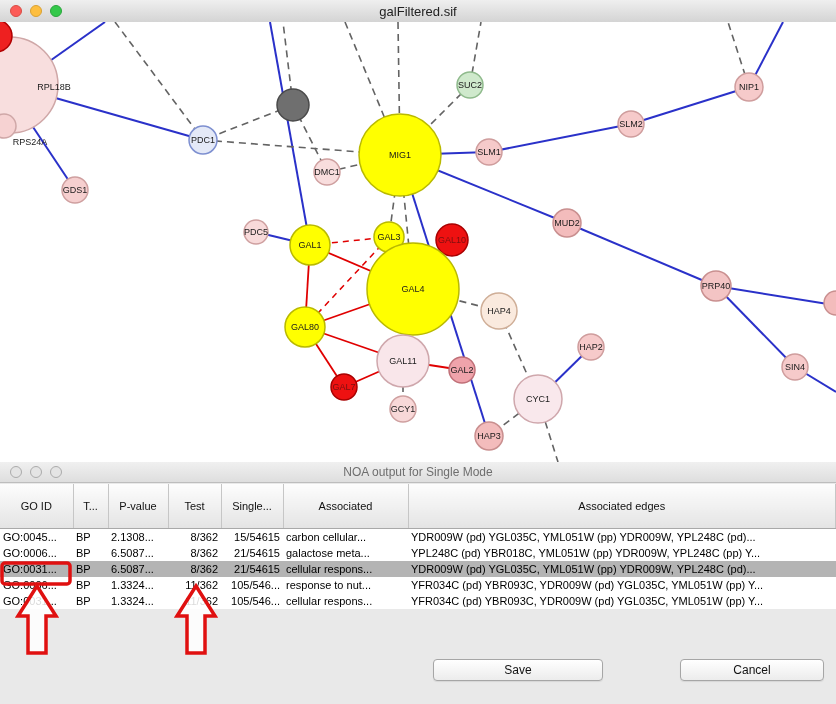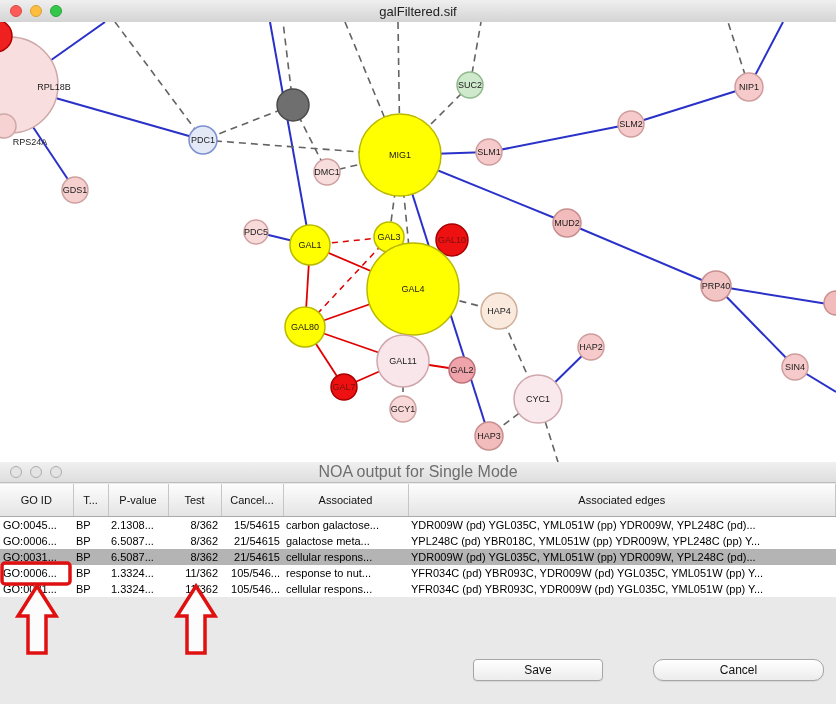--- a/index.html
+++ b/index.html
@@ -15,46 +15,46 @@
   .lt-close{background:#fc5b57;border:1px solid #d94c44;}
   .lt-min{background:#fdbe3f;border:1px solid #d9a133;}
   .lt-zoom{background:#34c84a;border:1px solid #2aa63c;}
   .light.inactive{background:#e4e4e4;border:1px solid #ababab;}
 
   #titlebar-top{top:0;height:22px;}
   #window-bottom{position:absolute;top:462px;left:0;width:836px;height:242px;background:#e9e9e9;
     border-top:1px solid #8f8f8f;}
   #titlebar-bottom{top:462px;height:20px;background:linear-gradient(#f0f0f0,#dedede);
     border-bottom:1px solid #bdbdbd;}
-  #titlebar-bottom .title{font-size:16px;color:#6e6e6e;}
+  #titlebar-bottom .title{font-size:12px;color:#6e6e6e;}
 
   
   #net{position:absolute;top:22px;left:0;background:#ffffff;}
   .edge-b{stroke:#2a31c9;stroke-width:2;}
   .edge-g{stroke:#636363;stroke-width:1.6;stroke-dasharray:7 5;}
   .edge-r{stroke:#e00000;stroke-width:1.8;}
   .edge-rd{stroke:#e00000;stroke-width:1.5;stroke-dasharray:6 5;}
   .node-label{font-size:9px;font-family:"Liberation Sans",sans-serif;}
 
   
   #results-table{position:absolute;top:484px;left:0;width:836px;border-collapse:collapse;
     table-layout:fixed;font-size:11px;background:#fff;}
-  #results-table th{font-weight:normal;height:16px;padding:8px 3px;overflow:hidden;white-space:nowrap;
+  #results-table th{font-weight:normal;height:16px;padding:14px 3px;overflow:hidden;white-space:nowrap;
     background:linear-gradient(#fdfdfd,#e4e4e4);border-right:1px solid #c6c6c6;
     border-bottom:1px solid #a9a9a9;text-align:center;color:#111;}
   #results-table td{height:16px;padding:0 3px;overflow:hidden;white-space:nowrap;color:#000;}
   #results-table td:nth-child(4),#results-table td:nth-child(5){text-align:right;}
   #results-table tr.selected td{background:#b4b4b4;}
 
   
   .mac-btn{position:absolute;top:659px;height:22px;box-sizing:border-box;
     background:linear-gradient(#ffffff,#ececec);border:1px solid #a6a6a6;border-radius:4px;
     font-size:12px;color:#111;text-align:center;line-height:20px;box-shadow:0 1px 1px rgba(0,0,0,.08);}
-  #save-button{right:233px;width:130px;}
-  #cancel-button{right:12px;width:171px;border-radius:10px;}
+  #save-button{right:233px;width:170px;}
+  #cancel-button{right:12px;width:144px;}
 
   
   #annotations{position:absolute;top:0;left:0;pointer-events:none;}
 </style>
 </head>
 <body>
 
 <div id="screen">
 
   <div class="titlebar" id="titlebar-top">
@@ -192,33 +192,33 @@
         <col style="width:62px">
         <col style="width:125px">
         <col>
     </colgroup>
     <thead>
         <tr>
           <th>GO ID</th>
           <th>T...</th>
           <th>P-value</th>
           <th>Test</th>
-          <th>Cancel...</th>
+          <th>Single...</th>
           <th>Associated</th>
           <th>Associated edges</th>
         </tr>
       </thead>
     <tbody>
         <tr>
           <td>GO:0045...</td>
           <td>BP</td>
           <td>2.1308...</td>
           <td>8/362</td>
           <td>15/54615</td>
-          <td>carbon galactose...</td>
+          <td>carbon cellular...</td>
           <td>YDR009W (pd) YGL035C, YML051W (pp) YDR009W, YPL248C (pd)...</td>
         </tr>
         <tr>
           <td>GO:0006...</td>
           <td>BP</td>
           <td>6.5087...</td>
           <td>8/362</td>
           <td>21/54615</td>
           <td>galactose meta...</td>
           <td>YPL248C (pd) YBR018C, YML051W (pp) YDR009W, YPL248C (pp) Y...</td>

